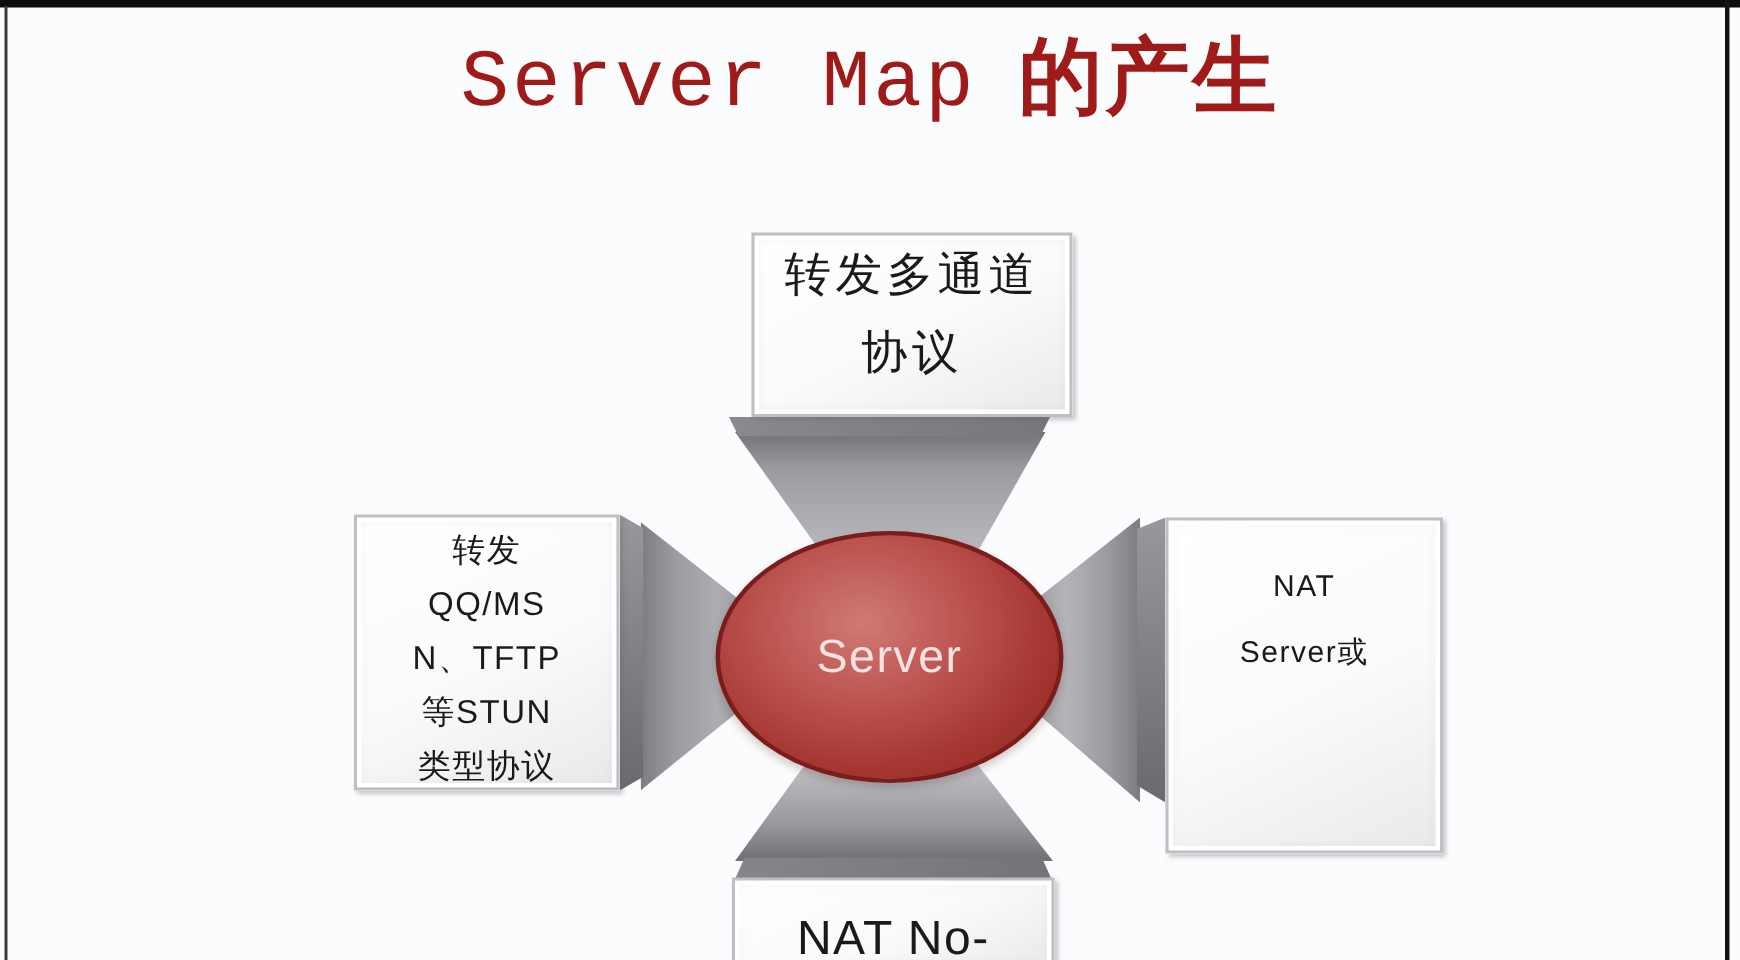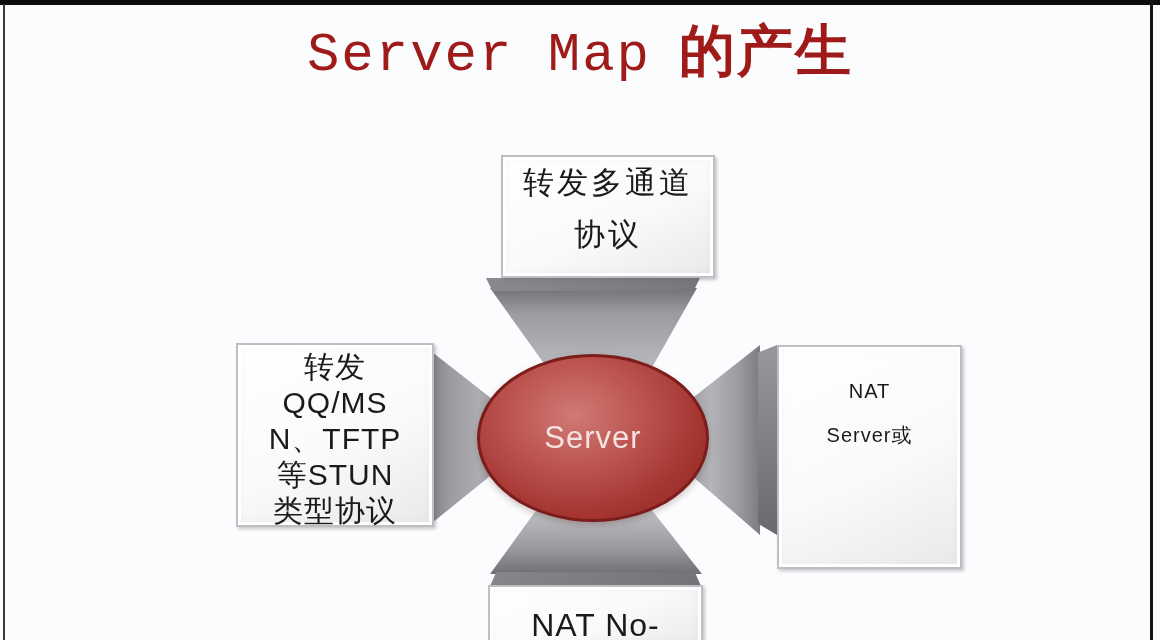--- a/index.html
+++ b/index.html
@@ -72,22 +72,22 @@
   
   .node{
     position:absolute;z-index:2;box-sizing:border-box;
     border:2px solid #bfbfc3;
     background:linear-gradient(155deg,#ffffff 0%,#fafafc 55%,#e9e9ec 100%);
     box-shadow:inset 0 0 0 3px #ffffff, inset 0 0 10px rgba(60,60,70,0.08), 2px 2px 3px rgba(100,100,110,0.35);
     color:#1a1a1a;text-align:center;
   }
   .node-top{left:485px;top:155px;width:214px;height:123px;
     font-size:31px;line-height:52px;letter-spacing:3px;margin-left:16px;}
-  .node-left{left:236px;top:343px;width:198px;height:184px;padding-top:4px;
-    font-size:30px;line-height:36px;letter-spacing:1px;}
+  .node-left{left:236px;top:343px;width:177px;height:184px;padding-top:4px;
+    font-size:22px;line-height:36px;letter-spacing:1px;}
   .node-right{left:777px;top:345px;width:185px;height:224px;padding-top:22px;
     font-size:20px;line-height:44px;letter-spacing:1px;}
   .node-bottom{left:488px;top:585px;width:215px;height:63px;padding-top:20px;
     font-size:32px;line-height:36px;letter-spacing:1px;}
   
   .ellipse{
     position:absolute;z-index:3;left:477px;top:354px;width:232px;height:168px;
     border-radius:50%;box-sizing:border-box;
     border:3px solid #7a1d1b;
     background:radial-gradient(ellipse at 42% 36%, #cf7a75 0%, #bd5551 35%, #a43531 68%, #8f2522 100%);

